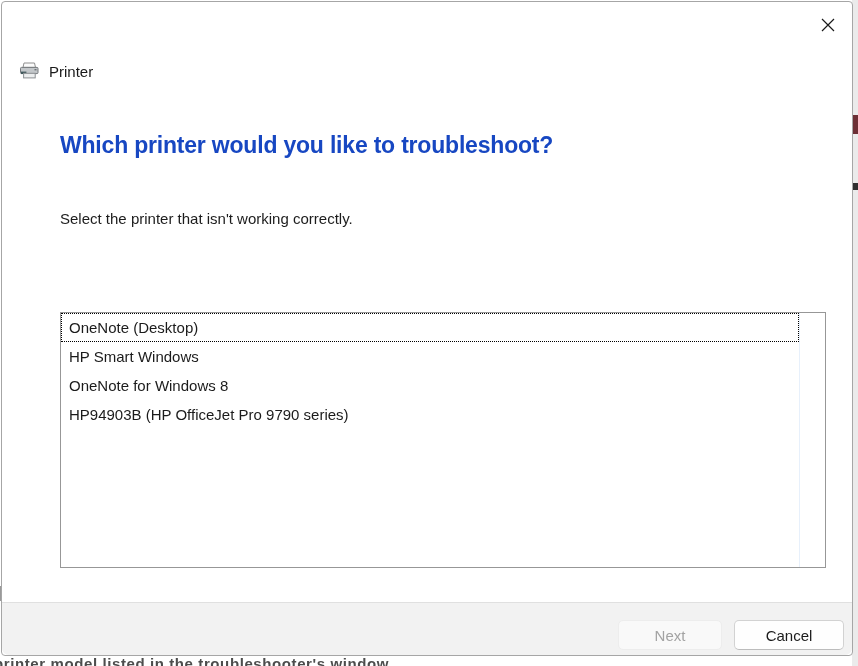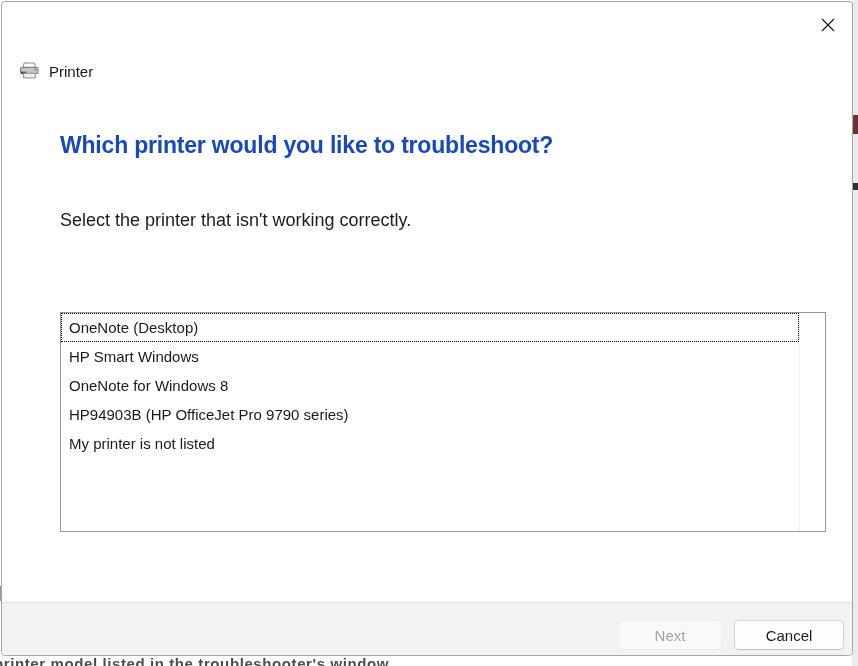--- a/index.html
+++ b/index.html
@@ -32,24 +32,24 @@
   }
 
   .app-header{position:absolute;left:17px;top:57px;height:24px;display:flex;align-items:center;}
   .app-header .label{margin-left:9px;font-size:15px;color:#191919;}
 
   .heading{
     position:absolute;left:58px;top:130px;
     font-size:23px;font-weight:700;color:#1747c2;letter-spacing:-0.2px;
   }
 
-  .instruction{position:absolute;left:58px;top:208px;font-size:18px;color:#1c1c1c;}
+  .instruction{position:absolute;left:58px;top:208px;font-size:15px;color:#1c1c1c;}
 
   .listbox{
-    position:absolute;left:58px;top:310px;width:766px;height:220px;
+    position:absolute;left:58px;top:310px;width:766px;height:256px;
     background:#ffffff;border:1px solid #979797;box-sizing:border-box;
     overflow:hidden;
   }
   .listbox .scroll-guide{position:absolute;top:0;right:25px;width:1px;height:100%;background:#e7f0fb;}
   .list-item{
     position:relative;width:738px;height:29px;line-height:29px;
     padding-left:8px;box-sizing:border-box;
     font-size:15px;color:#1b1b1b;white-space:nowrap;cursor:default;
   }
   .list-item.focused{outline:1px dotted #000000;outline-offset:-1px;}
@@ -107,21 +107,20 @@
   <div class="heading">Which printer would you like to troubleshoot?</div>
 
   <div class="instruction">Select the printer that isn't working correctly.</div>
 
   <div class="listbox">
     <div class="scroll-guide"></div>
     <div class="list-item focused">OneNote (Desktop)</div>
     <div class="list-item">HP Smart Windows</div>
     <div class="list-item">OneNote for Windows 8</div>
     <div class="list-item">HP94903B (HP OfficeJet Pro 9790 series)</div>
-    <div class="list-item">My printer is not listed</div>
   </div>
 
   <div class="footer">
     <button class="btn btn-next" disabled="">Next</button>
     <button class="btn btn-cancel">Cancel</button>
   </div>
 
 </div>
 
 </body></html>

